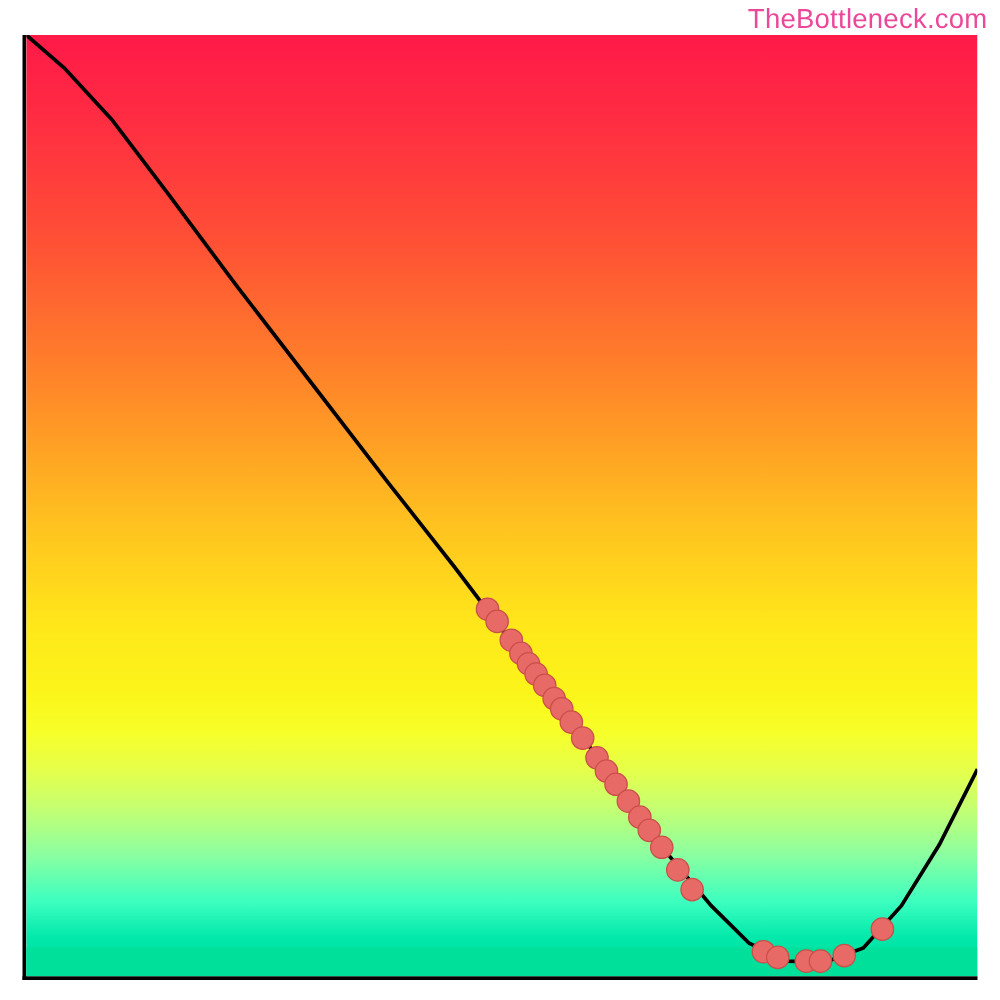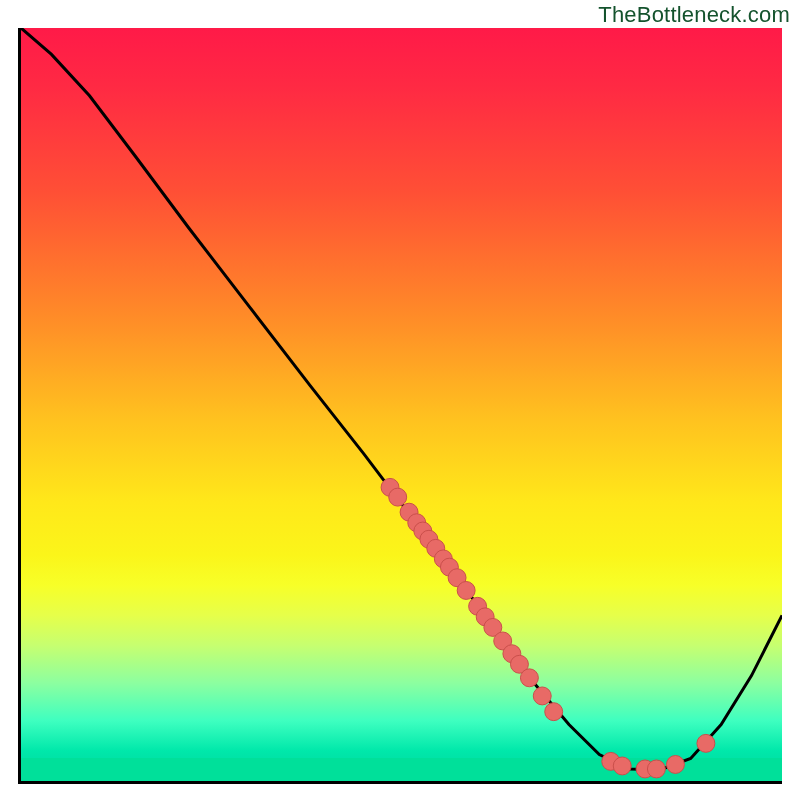--- a/index.html
+++ b/index.html
@@ -14,21 +14,21 @@
     position: relative;
     width: 800px;
     height: 800px;
   }
   .watermark {
     position: absolute;
     top: 2px;
     right: 10px;
     font-size: 22px;
     font-weight: 500;
-    color: #14532d;
+    color: #ec4899;
     letter-spacing: 0.2px;
   }
   .plot-frame {
     position: absolute;
     left: 18px;
     top: 28px;
     width: 764px;
     height: 756px;
     border-left: 3px solid #000;
     border-bottom: 3px solid #000;

